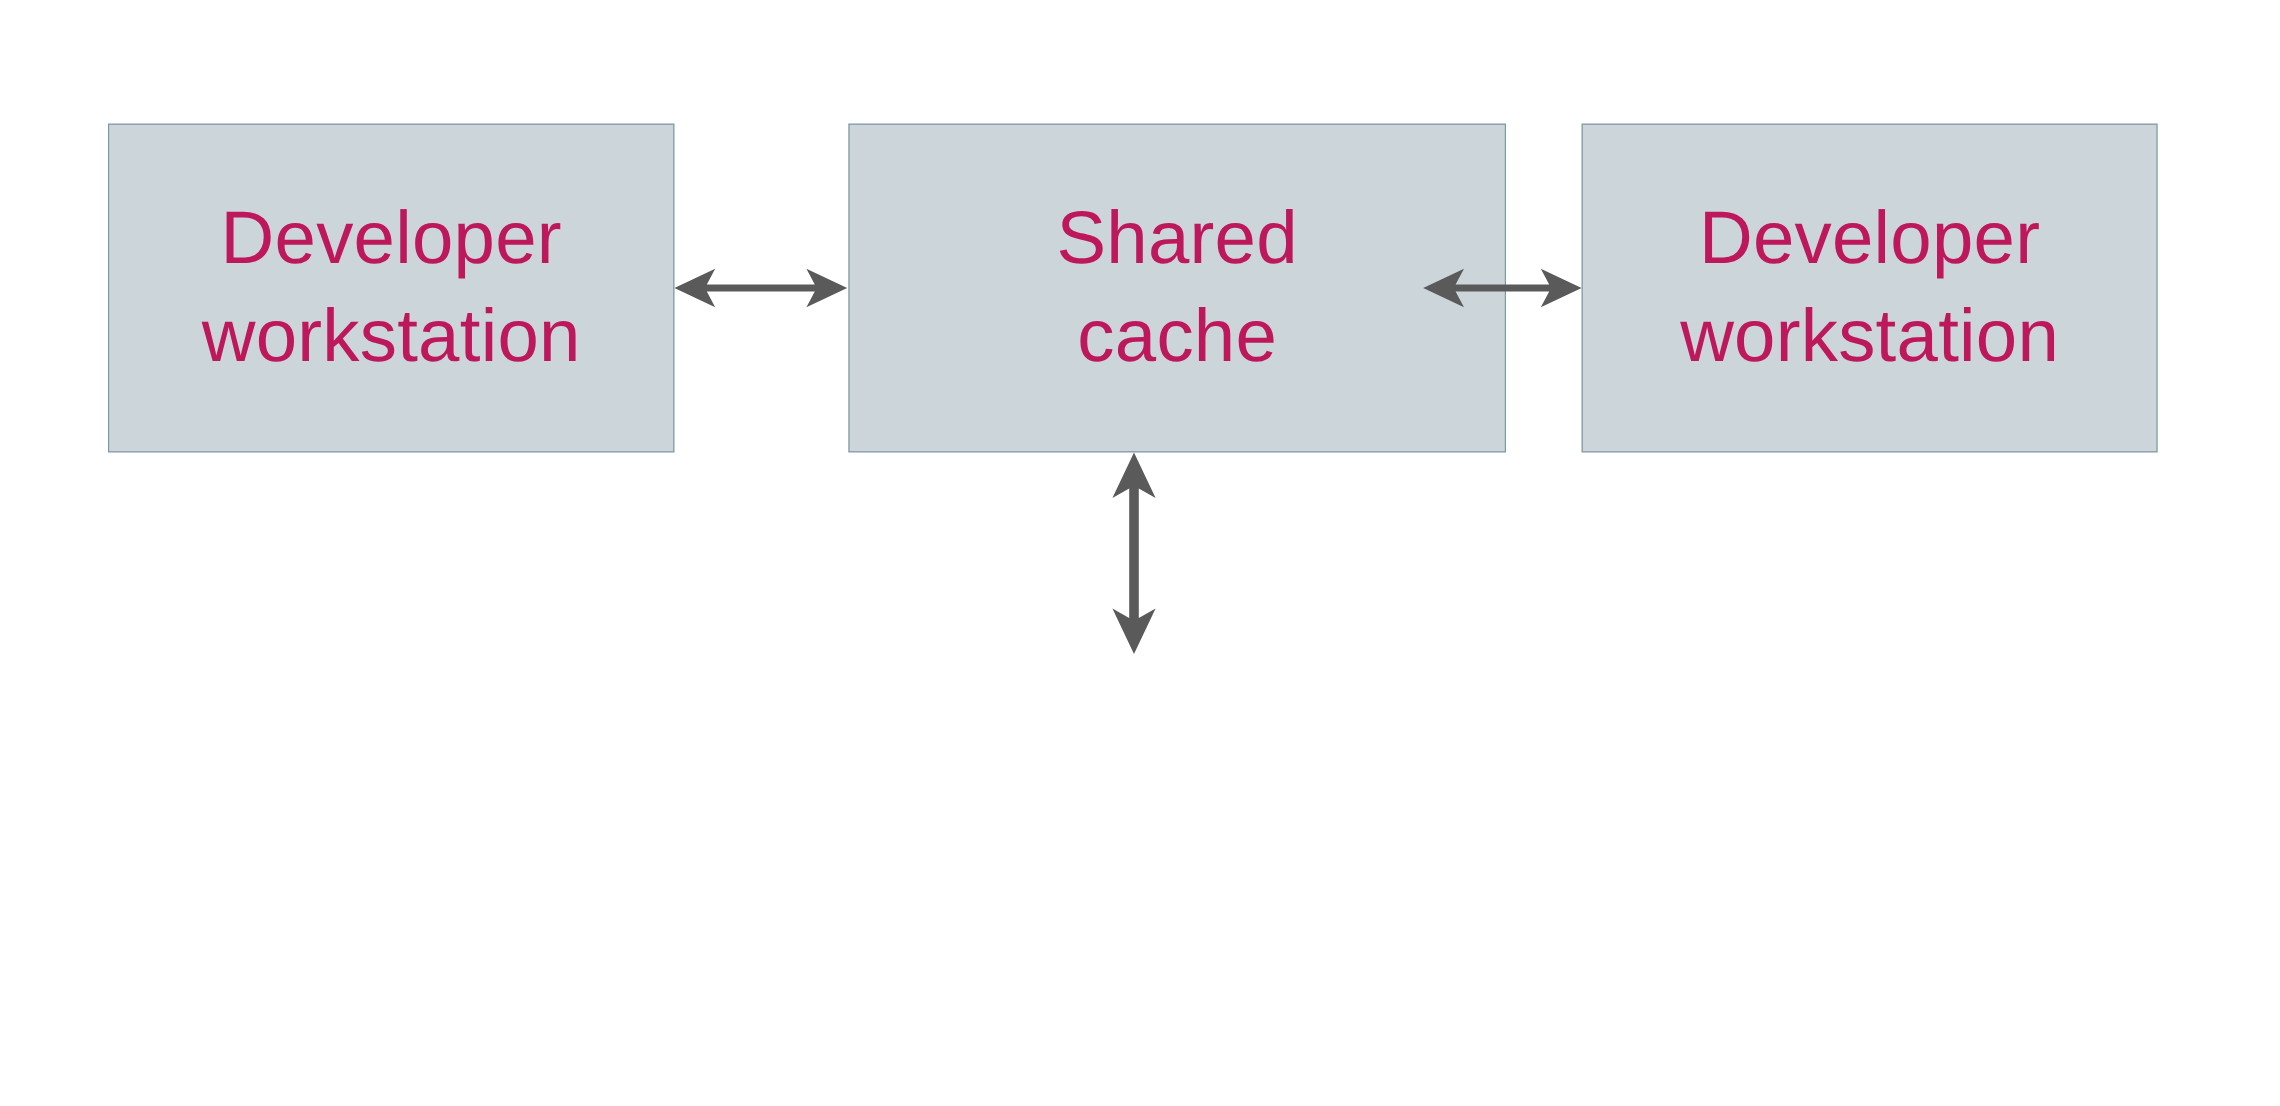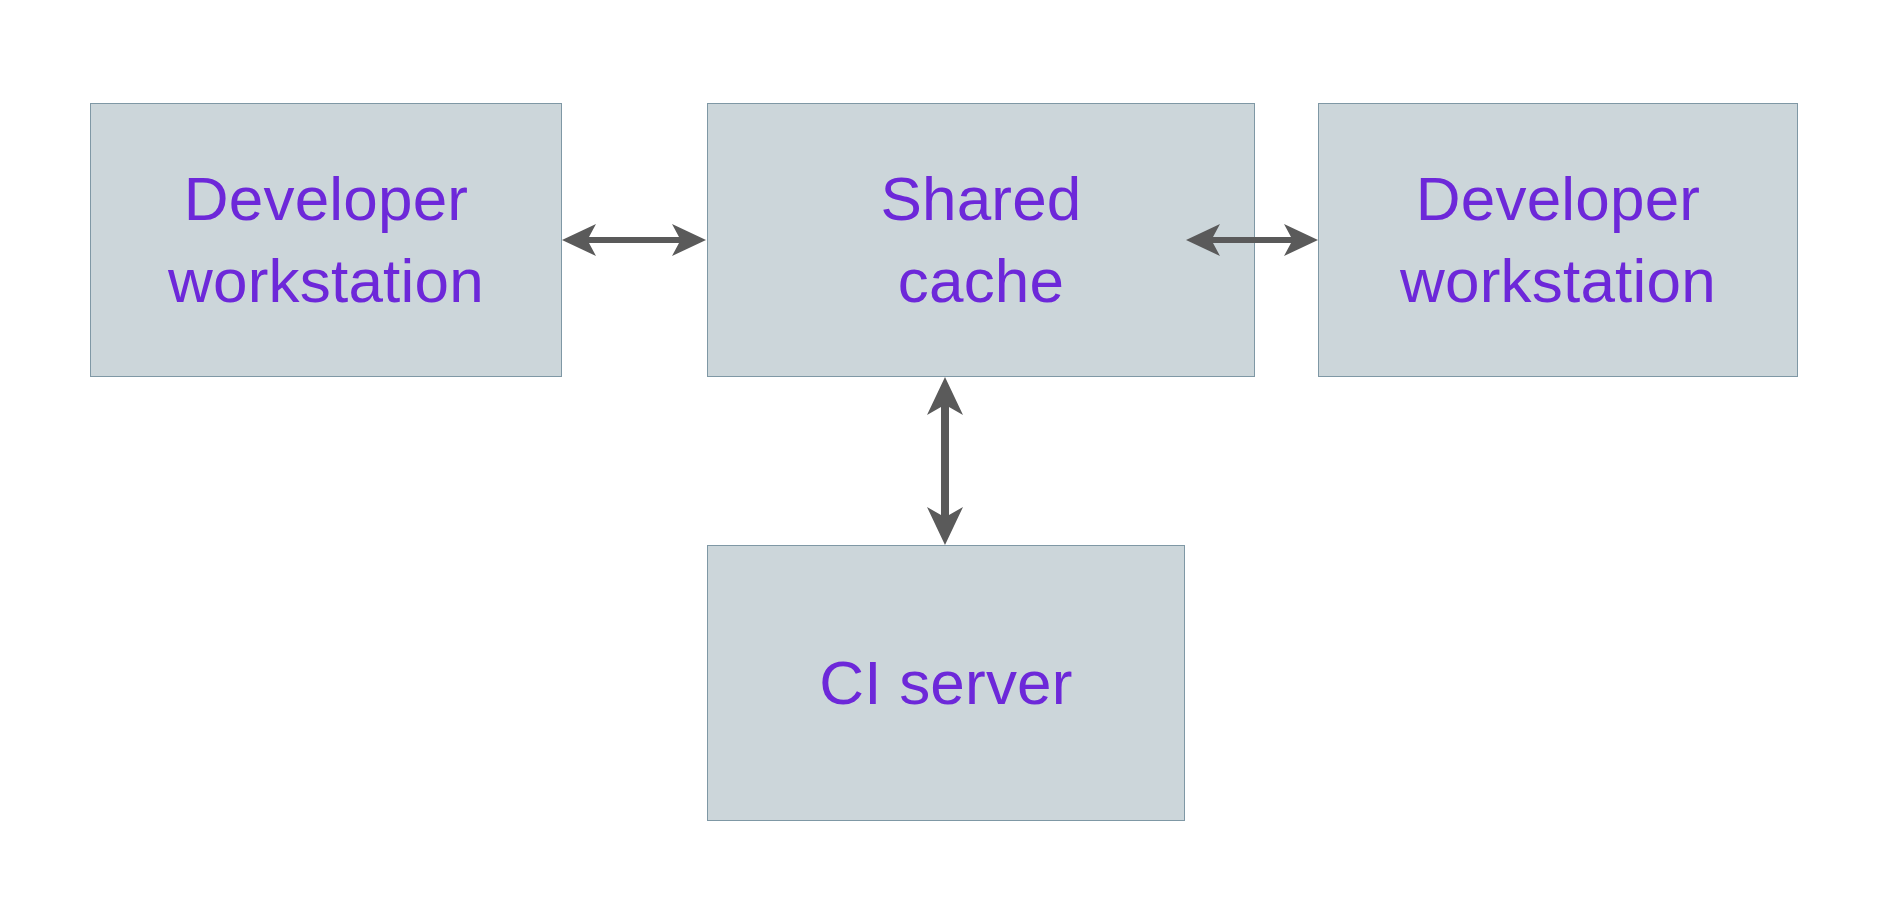--- a/index.html
+++ b/index.html
@@ -24,21 +24,21 @@
     background: #ccd6da;
     border: 1.6px solid #7f98a5;
     display: flex;
     align-items: center;
     justify-content: center;
     text-align: center;
   }
   .node-label {
     font-size: 62px;
     line-height: 1.33;
-    color: #6d28d9;
+    color: #be185d;
     font-weight: 400;
     letter-spacing: 0.2px;
     white-space: pre-line;
     padding: 0 4px;
   }
   
   #node-dev-left   { left: 90px;   top: 103px; width: 472px; height: 274px; }
   #node-cache      { left: 707px;  top: 103px; width: 548px; height: 274px; }
   #node-dev-right  { left: 1318px; top: 103px; width: 480px; height: 274px; }
   #node-ci         { left: 707px;  top: 545px; width: 478px; height: 276px; }
@@ -65,23 +65,20 @@
   <div class="node" id="node-cache">
     <span class="node-label">Shared
 cache</span>
   </div>
 
   <div class="node" id="node-dev-right">
     <span class="node-label">Developer
 workstation</span>
   </div>
 
-  <div class="node" id="node-ci">
-    <span class="node-label">CI server</span>
-  </div>
 
   <div class="edge" id="edge-left-cache">
     <svg viewBox="0 0 156 68" preserveAspectRatio="none">
       <path d="M6,34 L40,18 L33,31 L123,31 L116,18 L150,34 L116,50 L123,37 L33,37 L40,50 Z" fill="#5a5a5a"></path>
     </svg>
   </div>
 
   <div class="edge" id="edge-cache-right">
     <svg viewBox="0 0 144 68" preserveAspectRatio="none">
       <path d="M6,34 L40,18 L33,31 L111,31 L104,18 L138,34 L104,50 L111,37 L33,37 L40,50 Z" fill="#5a5a5a"></path>

